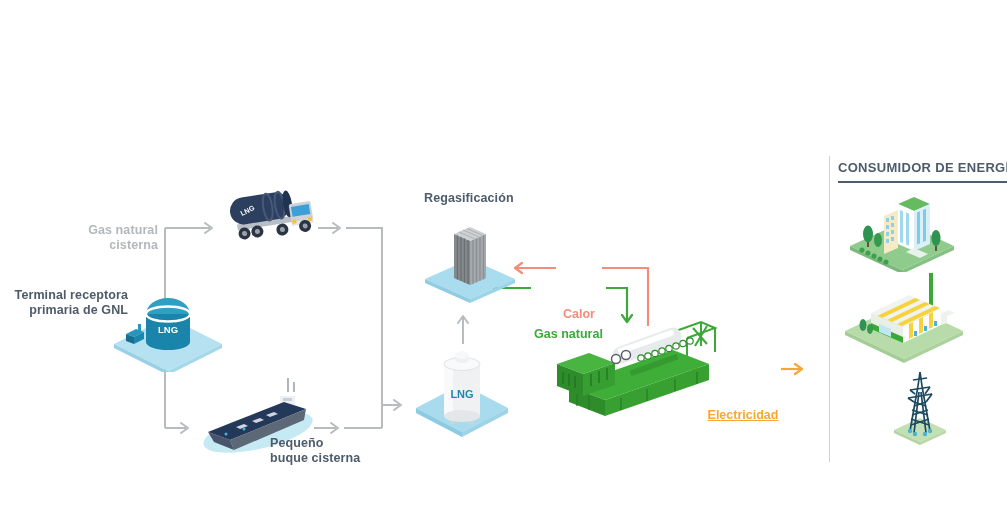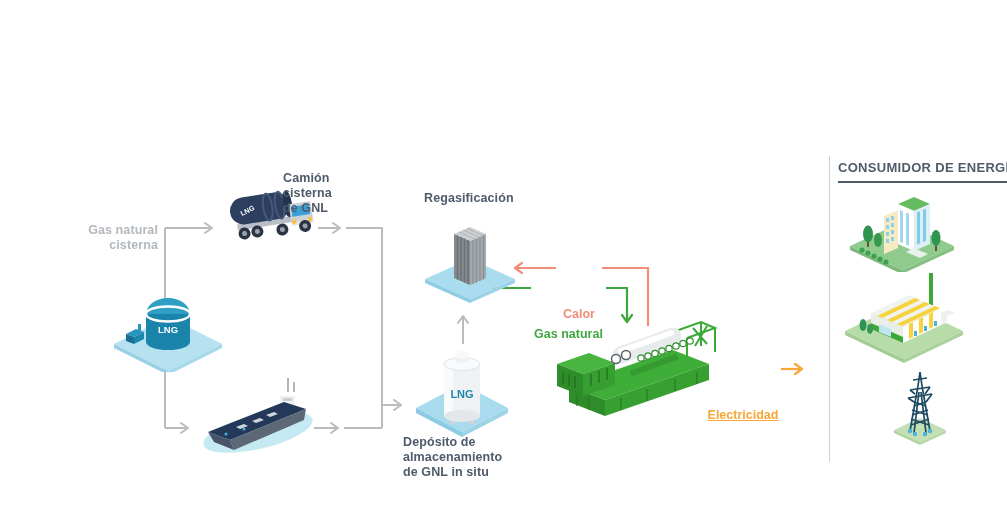--- a/index.html
+++ b/index.html
@@ -343,36 +343,34 @@
       <circle cx="31" cy="66" r="2.2"></circle>
         <circle cx="41" cy="66" r="2.2"></circle>
     </g>
   </svg>
 
   <div class="abs z3 lbl muted right" style="left:58px;top:223px;width:100px;">
     <span style="display:block">Gas natural</span>
     <span style="display:block">cisterna</span>
   </div>
 
-
-  <div class="abs z3 lbl" style="left:283px;top:171px;">
-    <span style="display:block">Camión</span>
-    <span style="display:block">cisterna</span>
-    <span style="display:block">de GNL</span>
+  <div class="abs z3 lbl right" style="left:8px;top:288px;width:120px;">
+    <span style="display:block">Terminal receptora</span>
+    <span style="display:block">primaria de GNL</span>
   </div>
 
+
   <div class="abs z3 lbl" style="left:424px;top:191px;">Regasificación</div>
 
-
-  <div class="abs z3 lbl" style="left:403px;top:435px;">
-    <span style="display:block">Depósito de</span>
-    <span style="display:block">almacenamiento</span>
-    <span style="display:block">de GNL in situ</span>
+  <div class="abs z3 lbl" style="left:270px;top:436px;">
+    <span style="display:block">Pequeño</span>
+    <span style="display:block">buque cisterna</span>
   </div>
 
+
   <div class="abs z3 flowlbl heat" style="left:556px;top:261px;width:46px;">Calor</div>
 
   <div class="abs z3 flowlbl gas" style="left:531px;top:281px;width:75px;">Gas natural</div>
 
   <div class="abs z3 flowlbl elec" style="left:705px;top:362px;width:76px;">Electricidad</div>
 
   <div class="abs z3 divider" style="left:829px;top:156px;height:306px;"></div>
 
   <div class="abs z3 panel-title" style="left:838px;top:160px;">CONSUMIDOR DE ENERGÍA</div>
 

